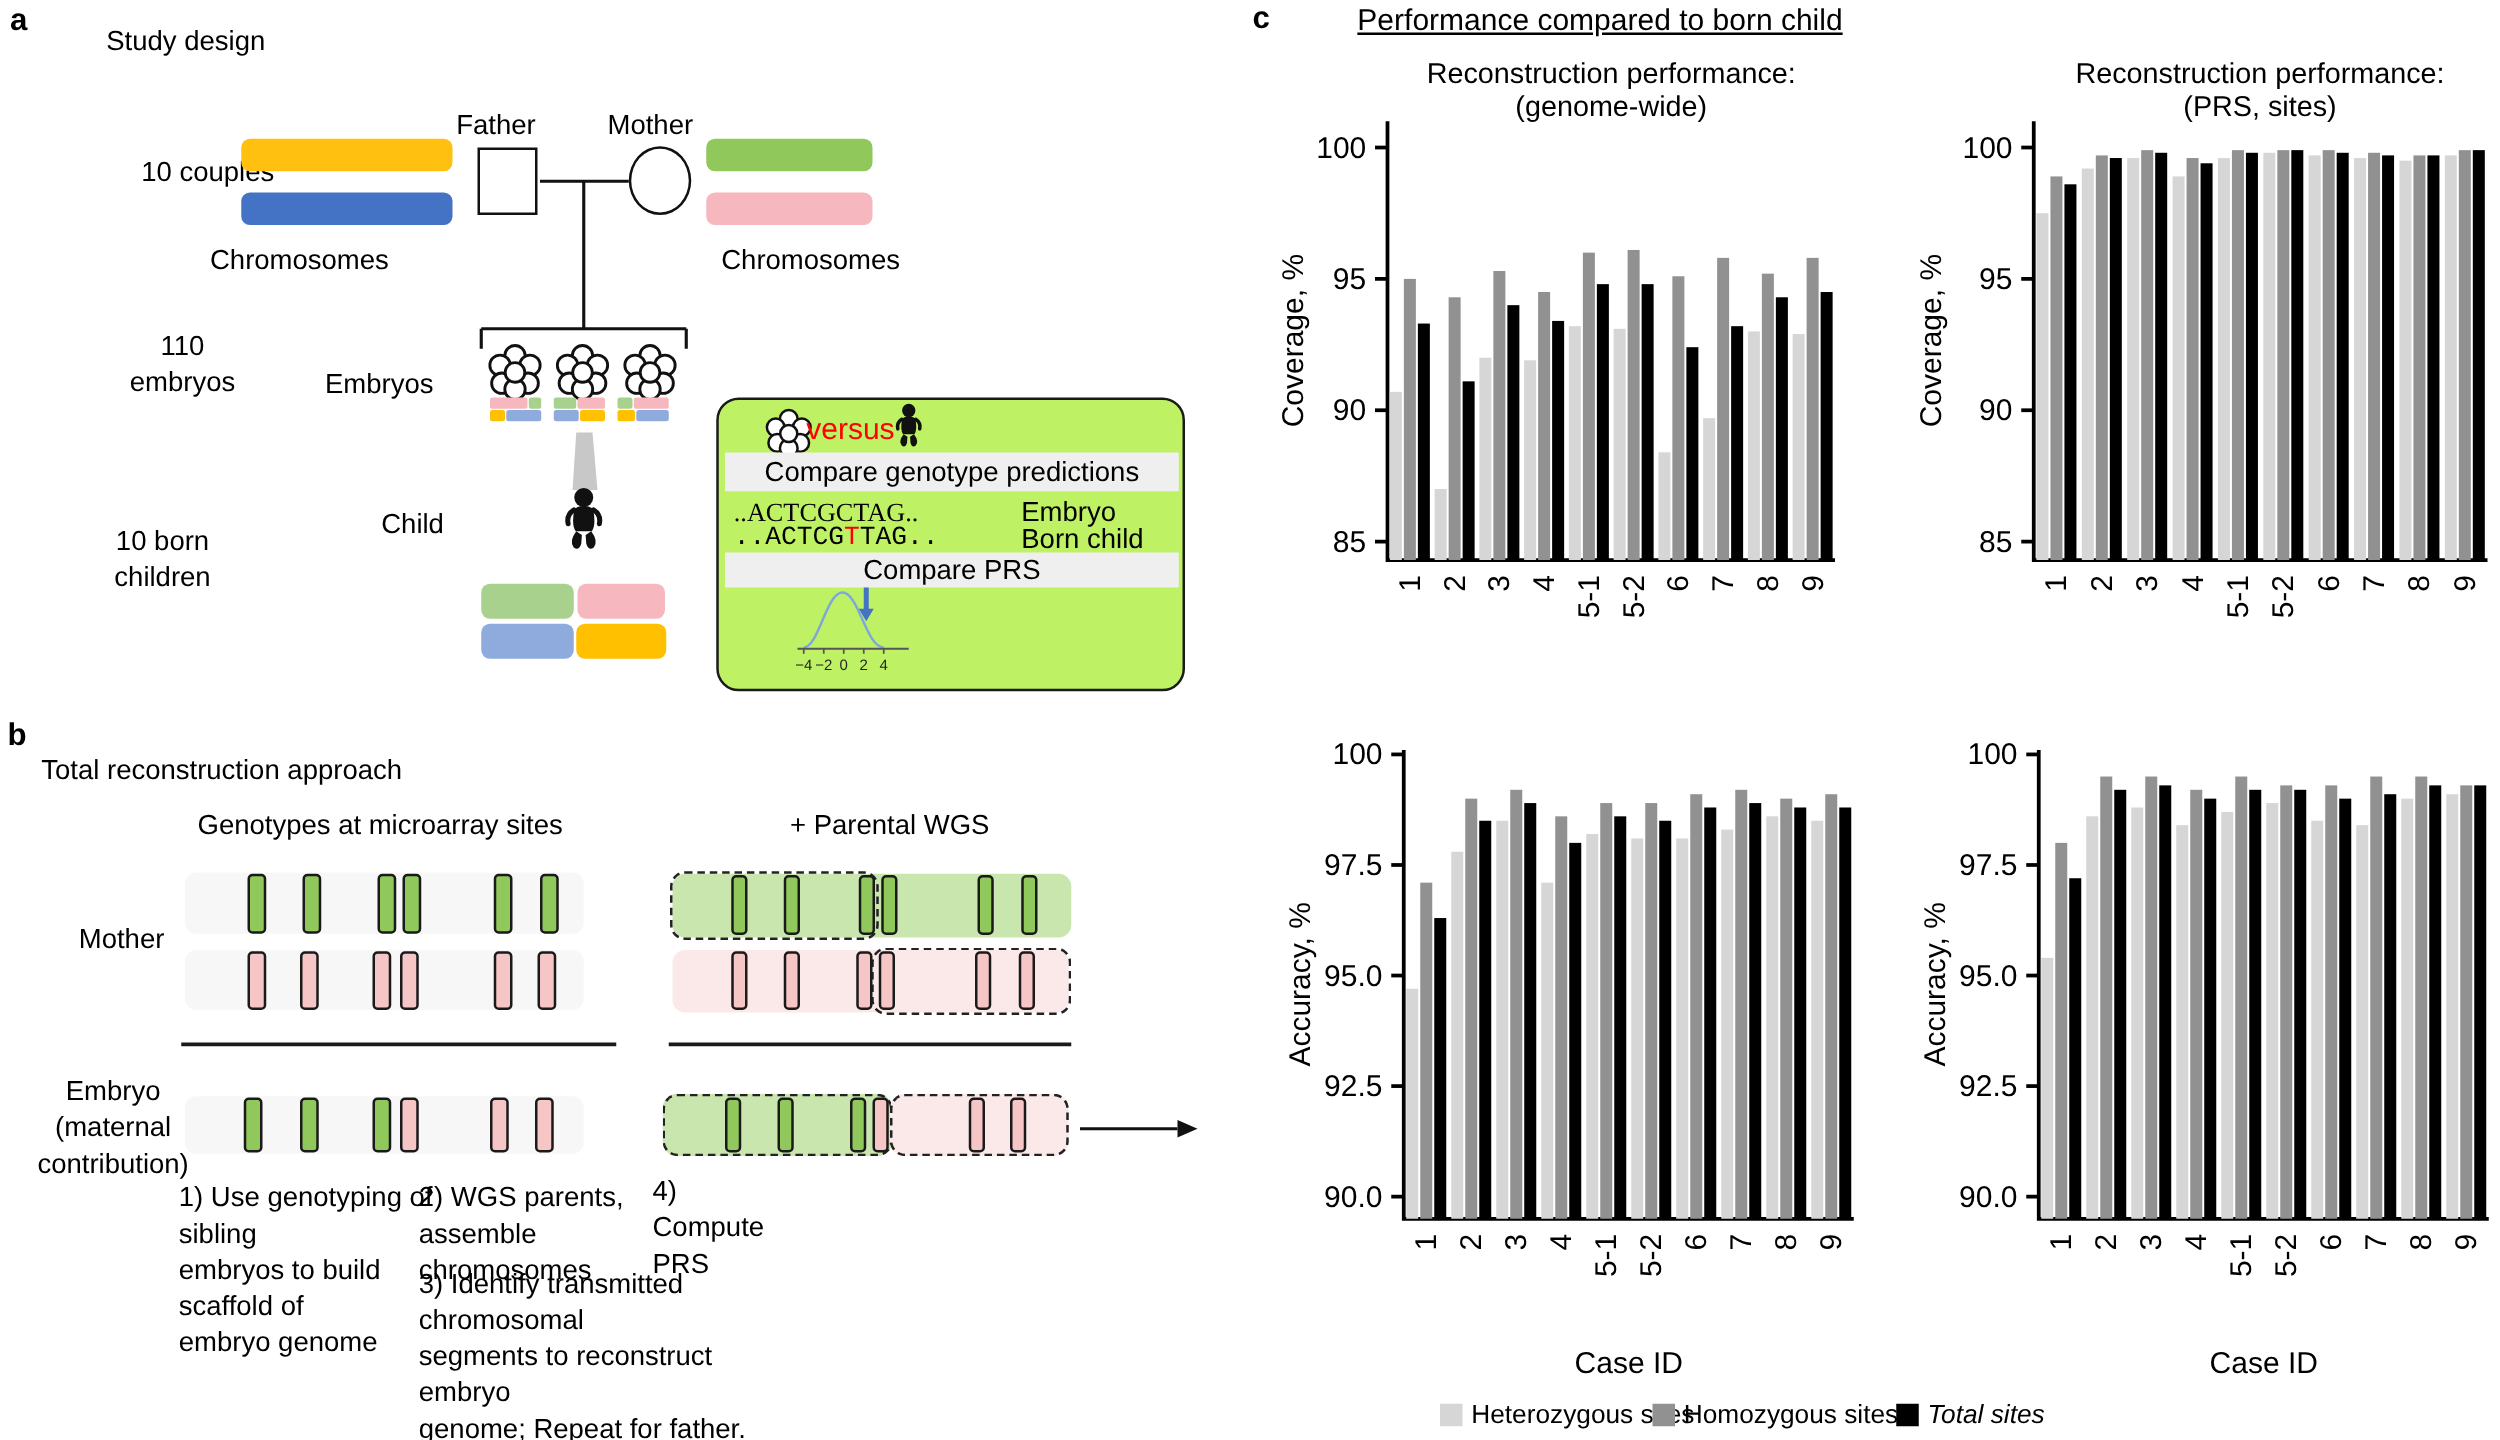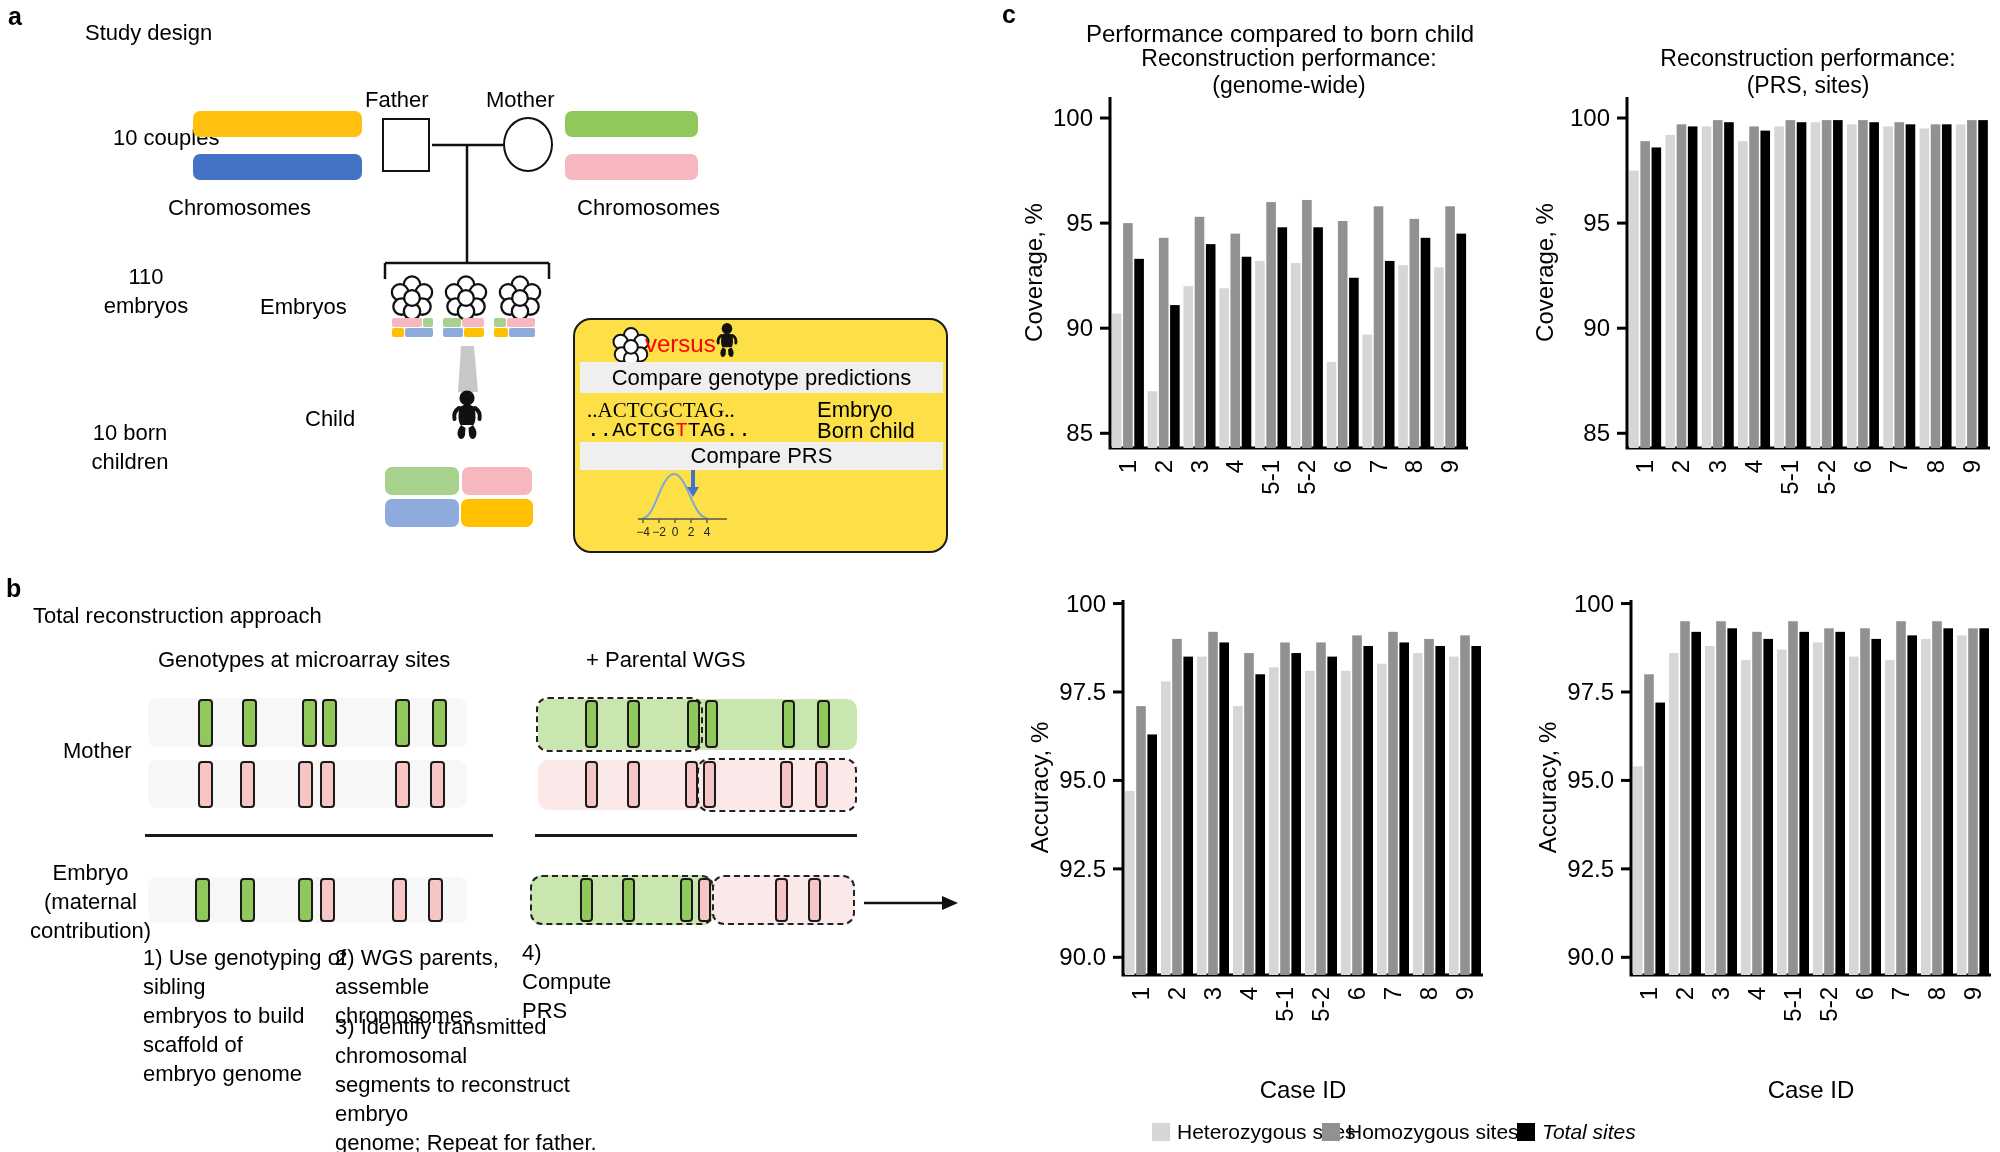--- a/index.html
+++ b/index.html
@@ -13,21 +13,21 @@
   .t22 { font-size:22px; line-height:29px; }
   .t23 { font-size:22px; }
   .pre { white-space:pre-line; }
   .ctr { text-align:center; }
   .chrom { border-radius:7px; }
   .strip { background:#F7F7F7; border-radius:9px; }
   .mtick { border:2px solid #1a1a1a; border-radius:4px; }
   .dashed { border:2.5px dashed #222; border-radius:12px; }
   .divider { background:#1a1a1a; height:2.5px; }
   #versus-box {
-    border:2.5px solid #1a1a1a; border-radius:18px; background:#fde047;
+    border:2.5px solid #1a1a1a; border-radius:18px; background:#bef264;
   }
   .gray-band { background:#EFEFEF; }
   .mono { font-family:"Liberation Mono","DejaVu Sans Mono",monospace; font-size:21px; line-height:21px; letter-spacing:0px; }
   .legend-item { display:inline-flex; align-items:center; gap:7px; font-size:21px; }
   .legend-swatch { width:18px; height:18px; display:inline-block; }
   svg text { font-family:"Liberation Sans", sans-serif; }
 </style>
 </head>
 <body>
 
@@ -142,21 +142,21 @@
       <g>
         <line x1="58" y1="8" x2="58" y2="26" stroke="#4472C4" stroke-width="4"></line>
         <polygon points="52,25 64,25 58,35" fill="#4472C4"></polygon>
       </g>
     </svg>
   </div>
 
   <div class="abs panel-label" style="left:6px; top:574px;">b</div>
   <div class="abs t22" style="left:33px; top:601px;">Total reconstruction approach</div>
   <div class="abs t22" style="left:158px; top:645px;">Genotypes at microarray sites</div>
-  <div class="abs t22" style="left:586px; top:645px;">+ Parental WGS</div>
+  <div class="abs t22" style="left:632px; top:645px;">+ Parental WGS</div>
 
   <div class="abs t22" style="left:63px; top:736px;">Mother</div>
   <div class="abs t22 pre ctr" style="left:18px; top:858px; width:145px;">Embryo
 (maternal
 contribution)</div>
 
   <div class="abs strip" style="left:148px; top:698px; width:319px; height:49px;"></div>
   <div class="abs strip" style="left:148px; top:760px; width:319px; height:48px;"></div>
   <div class="abs strip" style="left:148px; top:877px; width:319px; height:46px;"></div>
 
@@ -180,21 +180,21 @@
 embryo genome</div>
   <div class="abs t22 pre" style="left:335px; top:943px; width:230px;">2) WGS parents, assemble
 chromosomes</div>
   <div class="abs t22 pre" style="left:335px; top:1012px; width:280px;">3) Identify transmitted chromosomal
 segments to reconstruct embryo
 genome; Repeat for father.</div>
   <div class="abs t22 pre" style="left:522px; top:938px; width:110px;">4) Compute
 PRS</div>
 
   <div class="abs panel-label" style="left:1002px; top:0px;">c</div>
-  <div class="abs ctr" style="left:1030px; top:20px; width:500px; font-size:24px;">Performance compared to born child</div>
+  <div class="abs ctr" style="left:1030px; top:3px; width:500px; font-size:24px;text-decoration:underline;">Performance compared to born child</div>
 
   <svg id="charts-svg" class="abs" style="left:1000px; top:0;" width="1000" height="1115">
       <g>
         <text x="289" y="66" text-anchor="middle" font-size="23">Reconstruction performance:</text>
         <text x="289" y="93" text-anchor="middle" font-size="23">(genome-wide)</text>
         <text x="42" y="272.5" text-anchor="middle" font-size="24" transform="rotate(-90 42 272.5)">Coverage, %</text>
         <path d="M110 97 V448 H468" stroke="#000" stroke-width="3" fill="none"></path>
         <line x1="100" y1="433.28742514970054" x2="110" y2="433.28742514970054" stroke="#000" stroke-width="3"></line>
         <text x="93" y="441.28742514970054" text-anchor="end" font-size="24">85</text>
         <line x1="100" y1="328.1976047904191" x2="110" y2="328.1976047904191" stroke="#000" stroke-width="3"></line>

